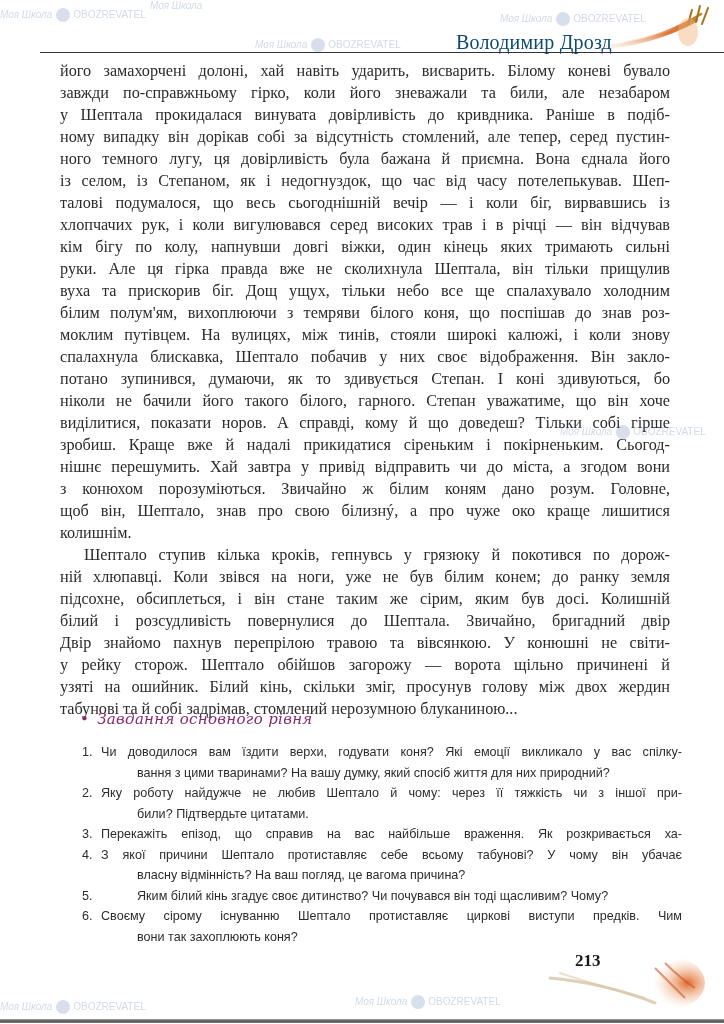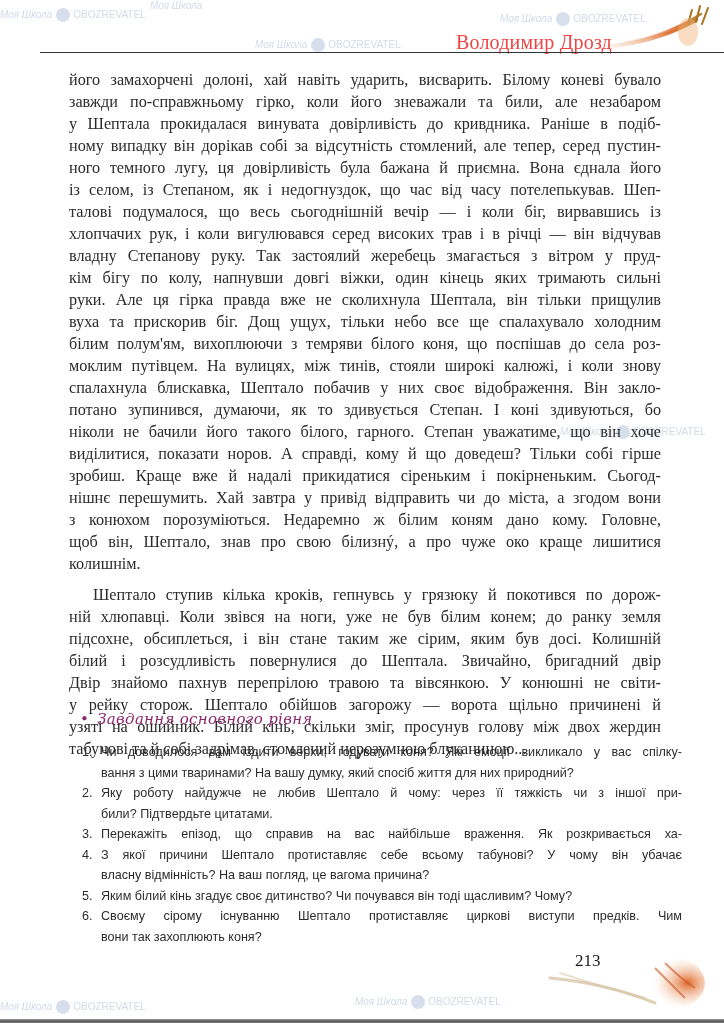--- a/index.html
+++ b/index.html
@@ -12,61 +12,61 @@
   .header {
     position: absolute; left: 0; top: 0; width: 724px; height: 56px;
   }
   .header-rule {
     position: absolute; left: 40px; right: 0; top: 52px; height: 0;
     border-top: 1.5px solid #333;
   }
   .author {
     position: absolute; right: 112px; top: 31px;
     font-family: "Liberation Serif", serif; font-size: 20px;
-    color: #ef4444; letter-spacing: 0.2px;
+    color: #0c4a6e; letter-spacing: 0.2px;
   }
   .header-ornament {
     position: absolute; right: 8px; top: 2px; width: 120px; height: 60px;
   }
   .watermark {
     position: absolute; font-family: "Liberation Sans", sans-serif;
     font-size: 10px; color: rgba(120,150,190,0.35); white-space: nowrap;
     pointer-events: none;
   }
   .watermark .wm-school { font-style: italic; margin-right: 4px; }
   .watermark .wm-circle {
     display: inline-block; width: 14px; height: 14px; border-radius: 50%;
     background: rgba(120,150,190,0.3); vertical-align: middle; margin-right: 3px;
   }
   .body-text {
     position: absolute; left: 60px; top: 60px; width: 610px;
     font-size: 16.2px; line-height: 22px; text-align: justify;
     color: #2b2b2b;
   }
-  .body-text p { margin: 9px; }
+  .body-text p { margin: 0; }
   .line { display: block; text-align: justify; text-align-last: justify; white-space: nowrap; }
   .line.last { text-align-last: left; }
   .tasks-heading {
     position: absolute; left: 80px; top: 710px;
     font-family: "DejaVu Serif", serif; font-style: italic; font-weight: normal;
     font-size: 15px; color: #8a2a6e; letter-spacing: 0.3px;
   }
   .tasks-heading .bullet { color: #8a2a6e; margin-right: 8px; font-style: normal; }
   .tasks {
     position: absolute; left: 82px; top: 742px; width: 600px;
     font-family: "Liberation Sans", sans-serif; font-size: 12.6px;
     line-height: 20.5px; color: #2d2d2d; margin: 0; padding: 0; list-style: none;
   }
   .tasks li { position: relative; padding-left: 19px; }
   .tasks .num { position: absolute; left: 0; top: 0; }
   .tasks .tl { display: block; text-align: justify; text-align-last: justify; white-space: nowrap; }
-  .tasks .tl.last { text-align-last: left; }
+  .tasks .tl.last { text-align-last: left; margin-left: 36px; }
   .page-number {
     position: absolute; left: 575px; top: 951px;
-    font-family: "Liberation Serif", serif; font-weight: normal; font-size: 17px; color: #1a1a1a;
+    font-family: "Liberation Serif", serif; font-weight: bold; font-size: 17px; color: #1a1a1a;
   }
   .footer-ornament { position: absolute; left: 545px; top: 948px; width: 170px; height: 65px; }
   .footer-rule {
     position: absolute; left: 0; right: 0; top: 1019px; height: 4px;
     background: linear-gradient(#9a9a9a, #555 60%, #888);
   }
 </style>
 </head>
 <body>
 
@@ -99,33 +99,32 @@
 <div class="body-text">
   <p>
     <span class="line">його замахорчені долоні, хай навіть ударить, висварить. Білому коневі бувало</span>
     <span class="line">завжди по-справжньому гірко, коли його зневажали та били, але незабаром</span>
     <span class="line">у Шептала прокидалася винувата довірливість до кривдника. Раніше в подіб-</span>
     <span class="line">ному випадку він дорікав собі за відсутність стомлений, але тепер, серед пустин-</span>
     <span class="line">ного темного лугу, ця довірливість була бажана й приємна. Вона єднала його</span>
     <span class="line">із селом, із Степаном, як і недогнуздок, що час від часу потелепькував. Шеп-</span>
     <span class="line">талові подумалося, що весь сьогоднішній вечір — і коли біг, вирвавшись із</span>
     <span class="line">хлопчачих рук, і коли вигулювався серед високих трав і в річці — він відчував</span>
-    <span class="line">владну Степанову руку. Так застоялий жеребець змагається з вітром у пруд-</span>
     <span class="line">кім бігу по колу, напнувши довгі віжки, один кінець яких тримають сильні</span>
     <span class="line">руки. Але ця гірка правда вже не сколихнула Шептала, він тільки прищулив</span>
     <span class="line">вуха та прискорив біг. Дощ ущух, тільки небо все ще спалахувало холодним</span>
-    <span class="line">білим полум'ям, вихоплюючи з темряви білого коня, що поспішав до села роз-</span>
+    <span class="line">білим полум'ям, вихоплюючи з темряви білого коня, що поспішав до знав роз-</span>
     <span class="line">моклим путівцем. На вулицях, між тинів, стояли широкі калюжі, і коли знову</span>
     <span class="line">спалахнула блискавка, Шептало побачив у них своє відображення. Він закло-</span>
     <span class="line">потано зупинився, думаючи, як то здивується Степан. І коні здивуються, бо</span>
     <span class="line">ніколи не бачили його такого білого, гарного. Степан уважатиме, що він хоче</span>
     <span class="line">виділитися, показати норов. А справді, кому й що доведеш? Тільки собі гірше</span>
     <span class="line">зробиш. Краще вже й надалі прикидатися сіреньким і покірненьким. Сьогод-</span>
     <span class="line">нішнє перешумить. Хай завтра у привід відправить чи до міста, а згодом вони</span>
-    <span class="line">з конюхом порозуміються. Недаремно ж білим коням дано кому. Головне,</span>
+    <span class="line">з конюхом порозуміються. Звичайно ж білим коням дано розум. Головне,</span>
     <span class="line">щоб він, Шептало, знав про свою білизнý, а про чуже око краще лишитися</span>
     <span class="line last">колишнім.</span>
   </p>
   <p>
     <span class="line" style="padding-left:24px;">Шептало ступив кілька кроків, гепнувсь у грязюку й покотився по дорож-</span>
     <span class="line">ній хлюпавці. Коли звівся на ноги, уже не був білим конем; до ранку земля</span>
     <span class="line">підсохне, обсиплеться, і він стане таким же сірим, яким був досі. Колишній</span>
     <span class="line">білий і розсудливість повернулися до Шептала. Звичайно, бригадний двір</span>
     <span class="line">Двір знайомо пахнув перепрілою травою та вівсянкою. У конюшні не світи-</span>
     <span class="line">у рейку сторож. Шептало обійшов загорожу — ворота щільно причинені й</span>

